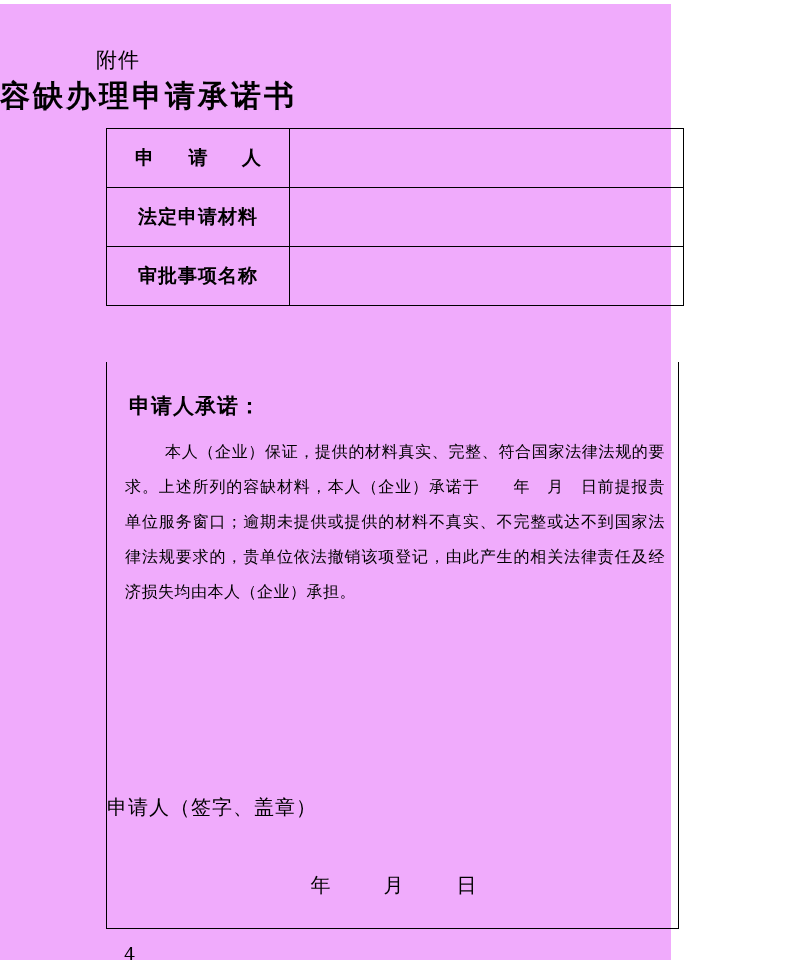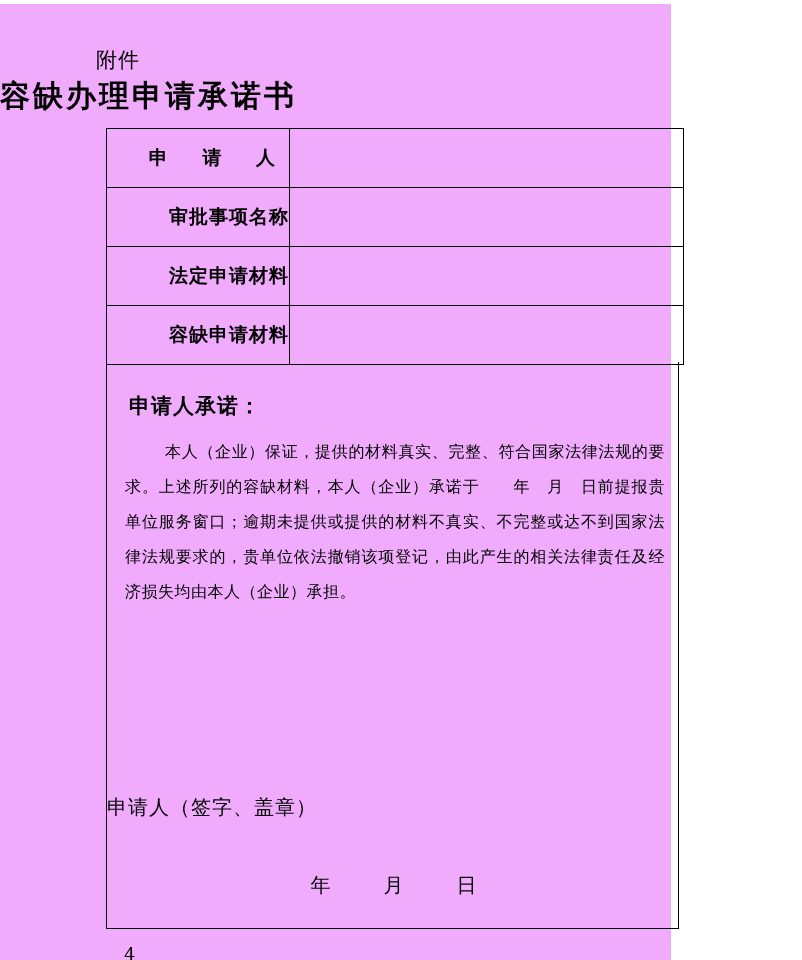--- a/index.html
+++ b/index.html
@@ -51,21 +51,21 @@
     table-layout: fixed;
   }
   .form-table td {
     border: 1px solid #000;
     height: 58px;
     padding: 0;
     vertical-align: middle;
   }
   .form-table td.label-cell {
     width: 182px;
-    text-align: right;
+    text-align: center;
     font-size: 19px;
     font-weight: bold;
     letter-spacing: 1px;
     font-family: "DejaVu Sans", "Liberation Sans", sans-serif;
   }
   .form-table td.label-cell.spaced {
     letter-spacing: 14px;
     text-indent: 14px;
   }
   .form-table td.value-cell {
@@ -143,29 +143,25 @@
 
   <div class="doc-title">容缺办理申请承诺书</div>
 
   <table class="form-table">
     <tbody>
       <tr>
         <td class="label-cell spaced">申 请 人</td>
         <td class="value-cell"></td>
       </tr>
       <tr>
-        <td class="label-cell">审批事项名称</td>
-        <td class="value-cell"></td>
-      </tr>
-      <tr>
         <td class="label-cell">法定申请材料</td>
         <td class="value-cell"></td>
       </tr>
       <tr>
-        <td class="label-cell">容缺申请材料</td>
+        <td class="label-cell">审批事项名称</td>
         <td class="value-cell"></td>
       </tr>
     </tbody>
   </table>
 
   <div class="promise-box">
     <div class="promise-title">申请人承诺：</div>
     <div class="promise-body">本人（企业）保证，提供的材料真实、完整、符合国家法律法规的要求。上述所列的容缺材料，本人（企业）承诺于　　年　月　日前提报贵单位服务窗口；逾期未提供或提供的材料不真实、不完整或达不到国家法律法规要求的，贵单位依法撤销该项登记，由此产生的相关法律责任及经济损失均由本人（企业）承担。</div>
     <div class="sign-line">申请人（签字、盖章）</div>
     <div class="date-line">

